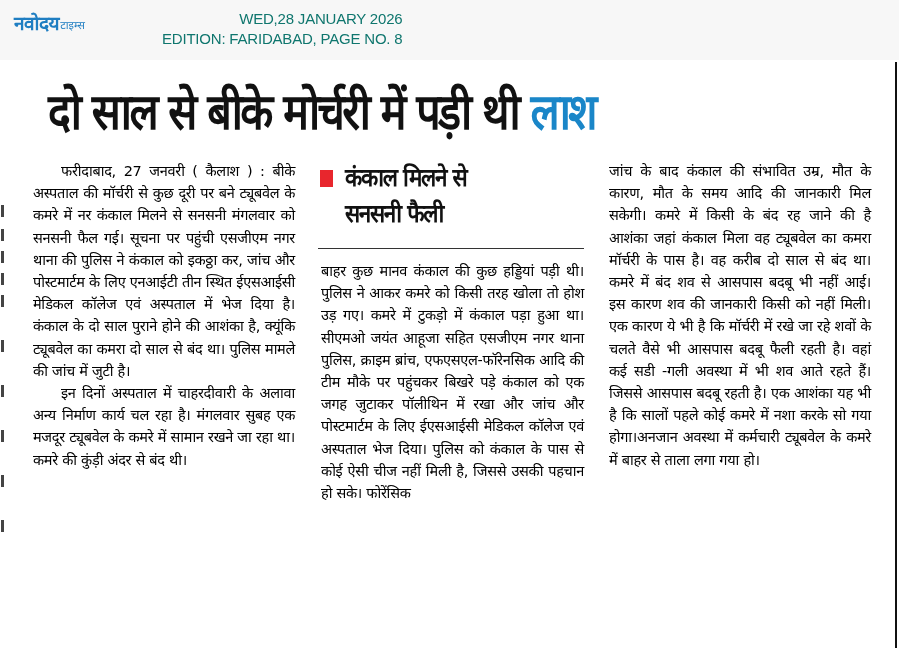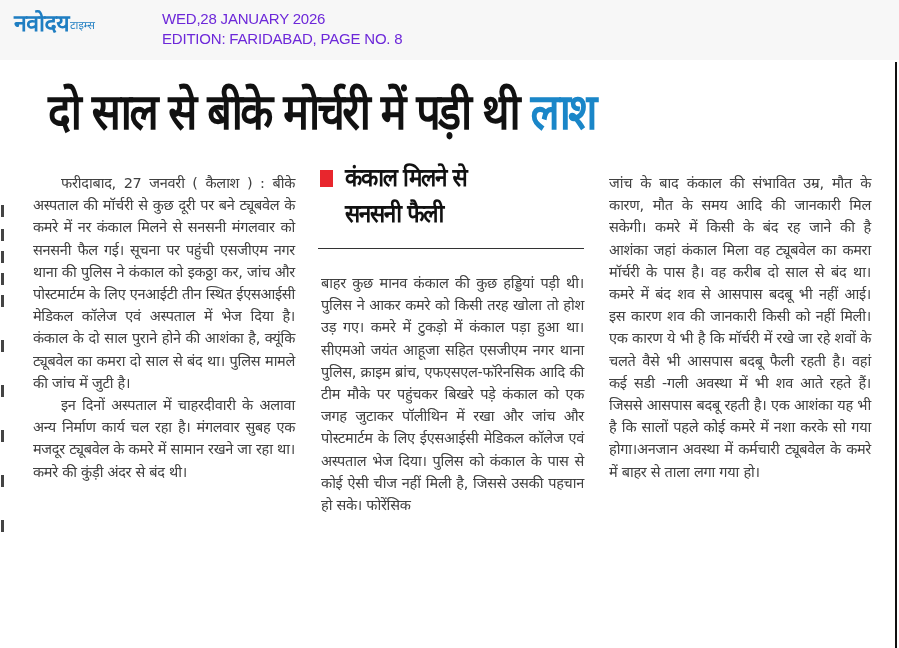--- a/index.html
+++ b/index.html
@@ -9,30 +9,30 @@
     .topbar {
       position: absolute; left: 0; top: 0; width: 899px; height: 60px;
       background: #f7f7f7;
     }
     .logo {
       position: absolute; left: 14px; top: 10px; height: 24px;
       display: flex; align-items: flex-end; color: #1f7ec2;
     }
     .logo-main {
       font-family: "DejaVu Sans", sans-serif; font-weight: bold;
-      font-size: 23px; letter-spacing: -0.5px; line-height: 22px;
+      font-size: 19px; letter-spacing: -0.5px; line-height: 22px;
     }
     .logo-sub {
       font-family: "DejaVu Sans", sans-serif; font-size: 11px;
       line-height: 16px; margin-left: 1px; color: #1f7ec2;
     }
     .edition {
       position: absolute; left: 162px; top: 9px;
       font-family: "Liberation Sans", sans-serif; font-size: 15px;
-      line-height: 20px; color: #6d28d9; letter-spacing: -0.2px;
+      line-height: 20px; color: #0f766e; letter-spacing: -0.2px; text-align: right;
     }
 
     .page {
       position: absolute; left: 0; top: 60px; width: 899px; height: 588px; background: #fff;
     }
     .right-rule {
       position: absolute; left: 895px; top: 62px; width: 2px; height: 586px; background: #111;
     }
 
     .headline {
@@ -45,22 +45,22 @@
 
     .left-edge {
       position: absolute; left: 0; top: 205px; width: 8px; height: 360px;
     }
     .left-edge span {
       position: absolute; left: 1px; width: 3px; height: 12px; background: #444;
     }
 
     .col {
       position: absolute; font-family: "DejaVu Sans", sans-serif;
-      font-size: 14.5px; line-height: 22.2px; color: #404040;
-      text-align: justify; letter-spacing: -0.3px; margin-top: 12px;
+      font-size: 14.5px; line-height: 22.2px; color: #000000;
+      text-align: justify; letter-spacing: -0.3px;
     }
     .col p { margin: 0; }
     .col p.indent { text-indent: 28px; }
     .col1 { left: 33px; top: 160px; width: 262px; }
     .col2 { left: 321px; top: 260px; width: 263px; }
     .col3 { left: 609px; top: 160px; width: 262px; }
 
     .subhead {
       position: absolute; left: 318px; top: 160px; width: 266px;
       border-bottom: 1.5px solid #333; padding-bottom: 16px;

